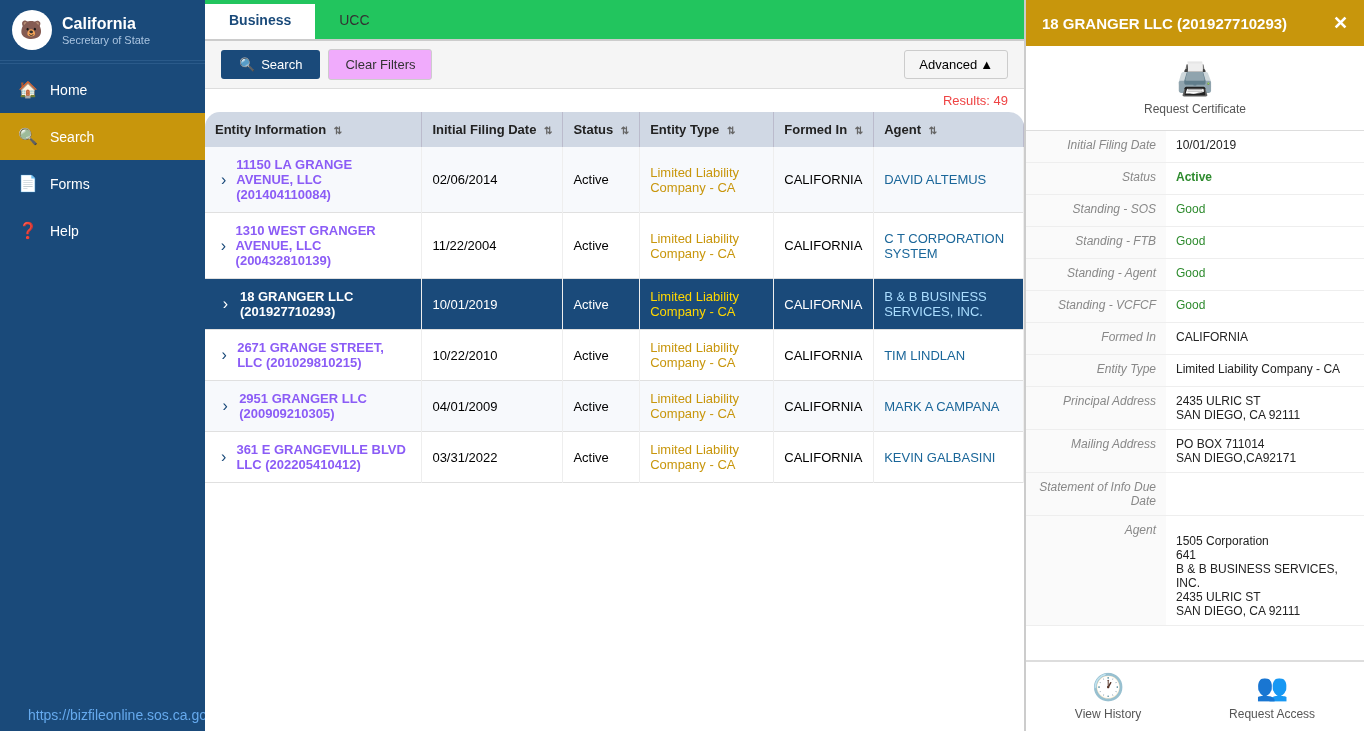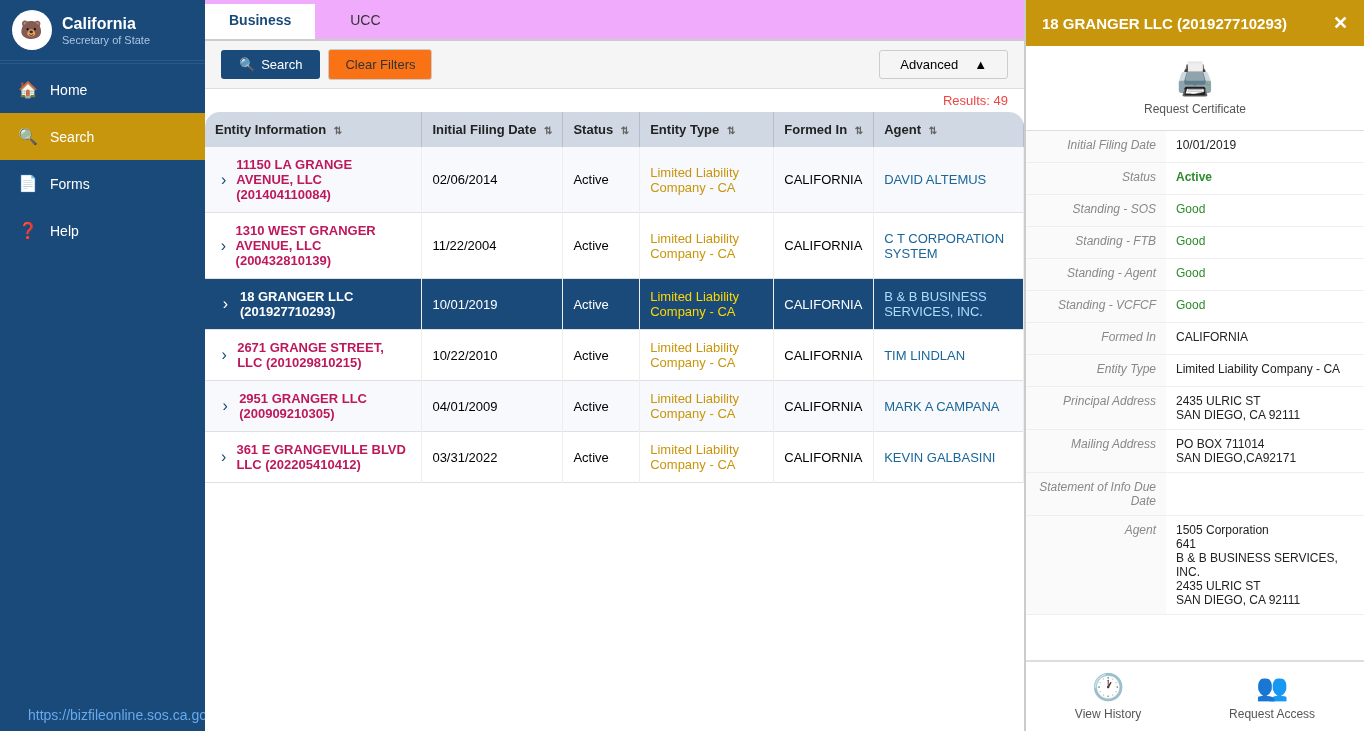--- a/index.html
+++ b/index.html
@@ -53,24 +53,23 @@
       flex: 1;
       display: flex;
       flex-direction: column;
       overflow: hidden;
       background: white;
     }
 
     
     #tabs {
       display: flex;
-      background: #f0abfc;
+      background: #22c55e;
       border-bottom: 2px solid #ccc;
       padding-top: 4px;
-      gap: 11px;
     }
     .tab {
       padding: 8px 24px;
       cursor: pointer;
       font-size: 14px;
       color: #333;
       background: transparent;
       border: none;
       border-bottom: 3px solid transparent;
     }
@@ -96,39 +95,39 @@
       border: none;
       padding: 7px 18px;
       cursor: pointer;
       border-radius: 3px;
       display: flex;
       align-items: center;
       gap: 6px;
       font-size: 13px;
     }
     #clear-btn {
-      background: #f97316;
+      background: #f0abfc;
       color: #333;
       border: 1px solid #ccc;
       padding: 7px 16px;
       cursor: pointer;
       border-radius: 3px;
       font-size: 13px;
     }
     #advanced-btn {
       margin-left: auto;
       background: #f5f5f5;
       border: 1px solid #ccc;
-      padding: 6px 20px;
+      padding: 6px 14px;
       cursor: pointer;
       border-radius: 3px;
       font-size: 13px;
       display: flex;
       align-items: center;
-      gap: 16px;
+      gap: 3px;
     }
 
     
     #results-count {
       text-align: right;
       padding: 4px 16px 4px;
       font-size: 13px;
       color: #ef4444;
       background: white;
     }
@@ -160,21 +159,21 @@
     tbody tr:nth-child(odd) { background: #f7f9fc; }
     tbody tr:nth-child(even) { background: white; }
     tbody tr.selected { background: #1a4a7a !important; color: white; }
     tbody tr.selected td { color: white; }
     tbody tr.selected .entity-link { color: white; font-weight: bold; }
     tbody td {
       padding: 10px 10px;
       vertical-align: middle;
       border-right: 1px solid #eee;
     }
-    .entity-link { color: #be185d; font-weight: bold; font-size: 13px; }
+    .entity-link { color: #8b5cf6; font-weight: bold; font-size: 13px; }
     .arrow-cell {
       width: 24px;
       text-align: center;
       color: #1a4a7a;
       font-size: 16px;
       padding: 0 4px;
     }
     tbody tr.selected .arrow-cell { color: white; }
     .entity-type-text { color: #c8960c; }
     tbody tr.selected .entity-type-text { color: #ffd700; }
@@ -489,21 +488,21 @@
       <div class="detail-row">
         <div class="detail-label">Mailing Address</div>
         <div class="detail-value" style="white-space: pre-line;">PO BOX 711014
 SAN DIEGO,CA92171</div>
       </div>
       <div class="detail-row">
         <div class="detail-label">Statement of Info Due Date</div>
       </div>
       <div class="detail-row">
         <div class="detail-label">Agent</div>
-        <div class="detail-value" style="white-space: pre-line;">1505 Corporation
+        <div class="detail-value" style="white-space: pre-line; margin-top: 11px;">1505 Corporation
 641
 B &amp; B BUSINESS SERVICES, INC.
 2435 ULRIC ST
 SAN DIEGO, CA  92111</div>
       </div>
     </div>
   <div id="panel-footer">
     <div class="footer-action">
       <span class="footer-icon">🕐</span>
       <span>View History</span>

